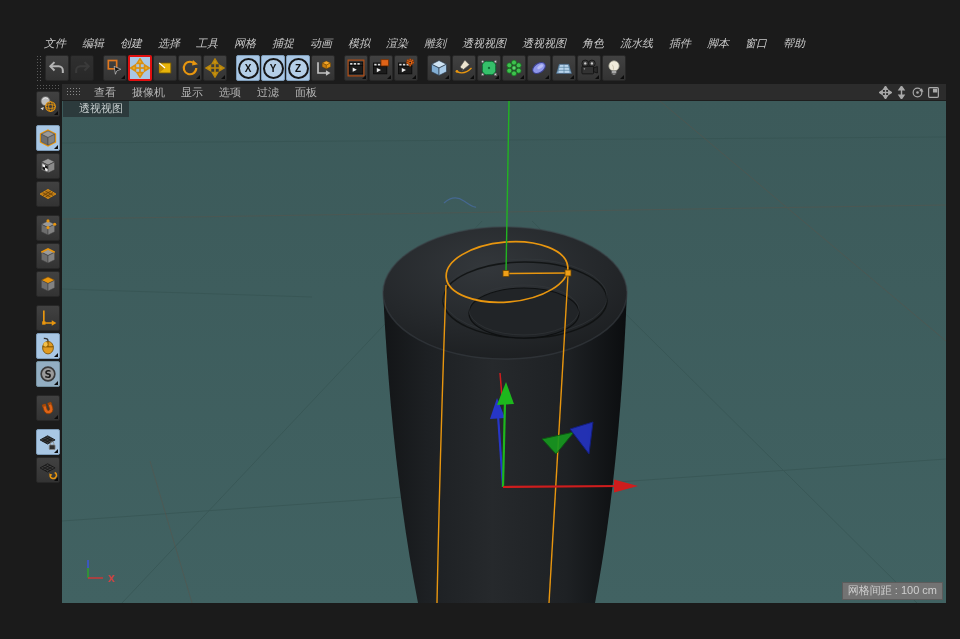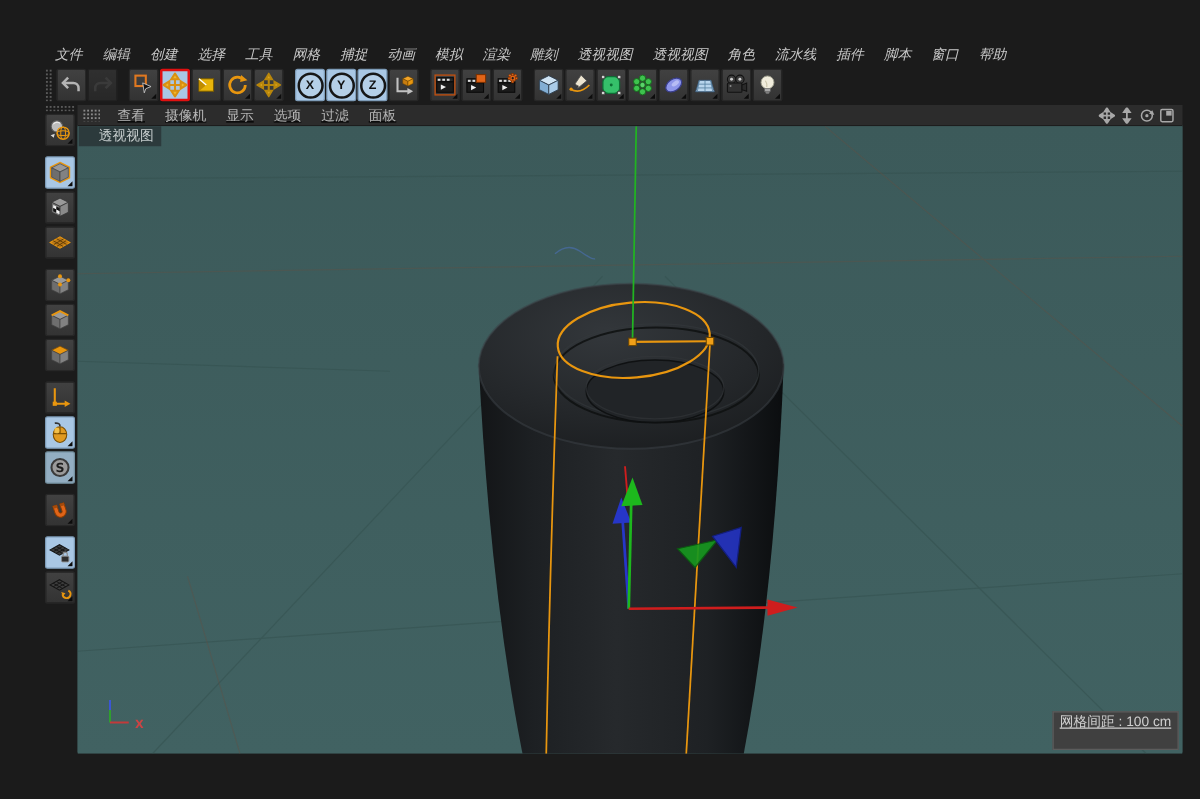--- a/index.html
+++ b/index.html
@@ -36,33 +36,33 @@
           background-image:radial-gradient(#5a5a5a 25%,transparent 26%);background-size:3px 3px;}
   .sbtn{position:relative;width:24px;height:26px;margin-bottom:2px;border-radius:2px;
         background:linear-gradient(#414141,#333);border:1px solid #272727;
         display:flex;align-items:center;justify-content:center;box-sizing:border-box;cursor:pointer;}
   .sbtn.sel{background:#a9c7e4;border:1px solid #7e9cb8;}
   .sbtn.sel-dim{background:#93aec2;border:1px solid #74909f;}
   .sgap{height:6px;}
 
   
   .vpmenu{position:absolute;left:62px;top:84px;width:884px;height:16px;background:#2c2c2c;
-          display:flex;align-items:center;text-decoration:underline;}
+          display:flex;align-items:center;}
   .vpmenu .griddots{width:14px;height:10px;margin:0 6px 0 4px;
           background-image:radial-gradient(#8a8a8a 30%,transparent 31%);background-size:3px 3px;}
   .vp-item{color:#b5b5b5;font-size:11px;padding:1px 8px;cursor:default;white-space:nowrap;}
   .vp-controls{margin-left:auto;display:flex;align-items:center;padding-right:6px;}
   .vp-controls .vbtn{width:14px;height:14px;margin-left:2px;display:flex;align-items:center;
           justify-content:center;cursor:pointer;}
   .viewport{position:absolute;left:62px;top:100px;width:884px;height:502px;background:#3e5c5c;
             border-top:1px solid #1d1d1d;box-sizing:border-box;}
   .view-label{position:absolute;top:0;left:1px;background:#2c3a3c;color:#c6cdcd;
             font-size:11px;padding:0 6px 1px 16px;}
-  .grid-label{position:absolute;right:3px;bottom:2px;background:#404040;border:1px solid #5c5c5c;
-            color:#cfcfcf;font-size:11px;padding:0 5px 14px 5px;text-decoration:underline;}
+  .grid-label{position:absolute;right:3px;bottom:2px;background:#737373;border:1px solid #5c5c5c;
+            color:#cfcfcf;font-size:11px;padding:0 5px 1px 5px;}
 </style>
 </head>
 <body>
 
 <div class="app">
 
   <div class="menubar">
       <span class="menu-item">文件</span>
       <span class="menu-item">编辑</span>
       <span class="menu-item">创建</span>

